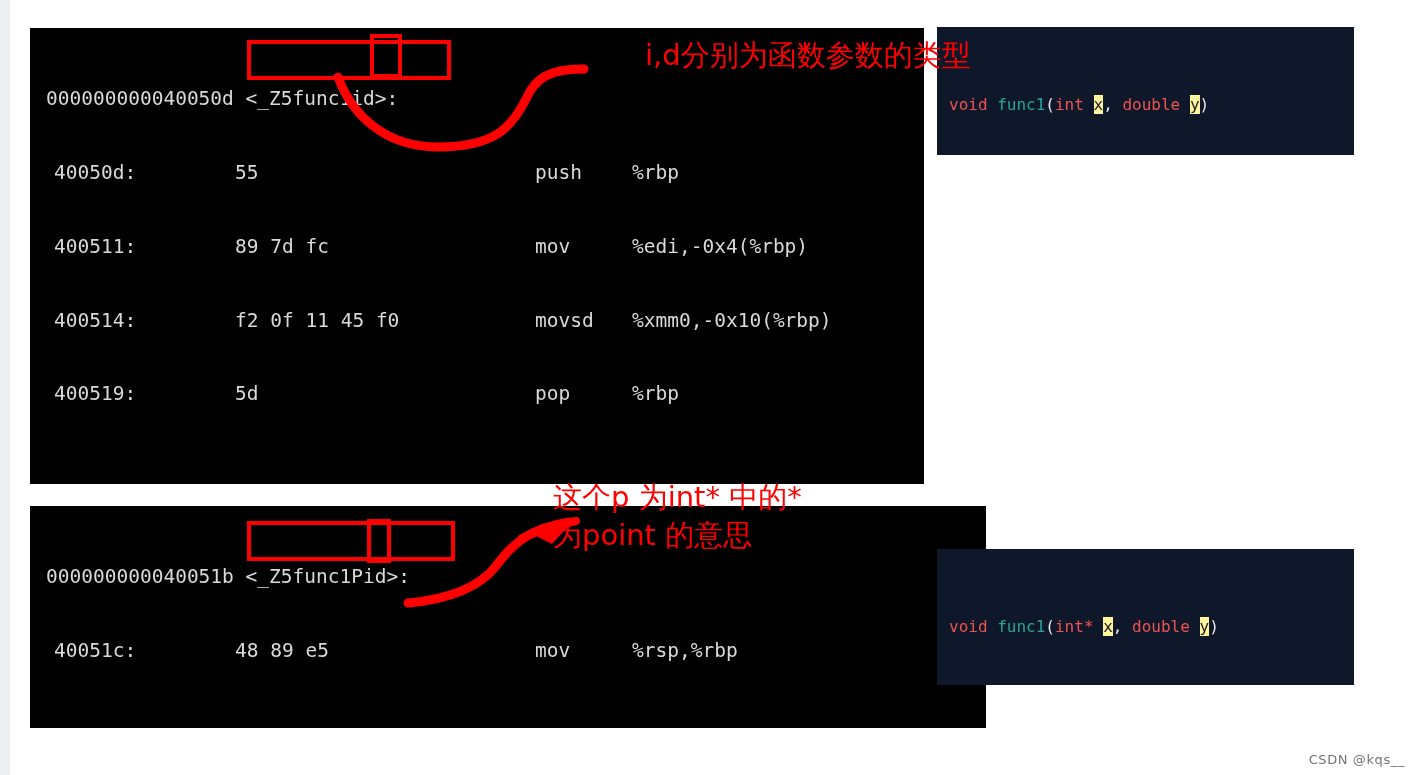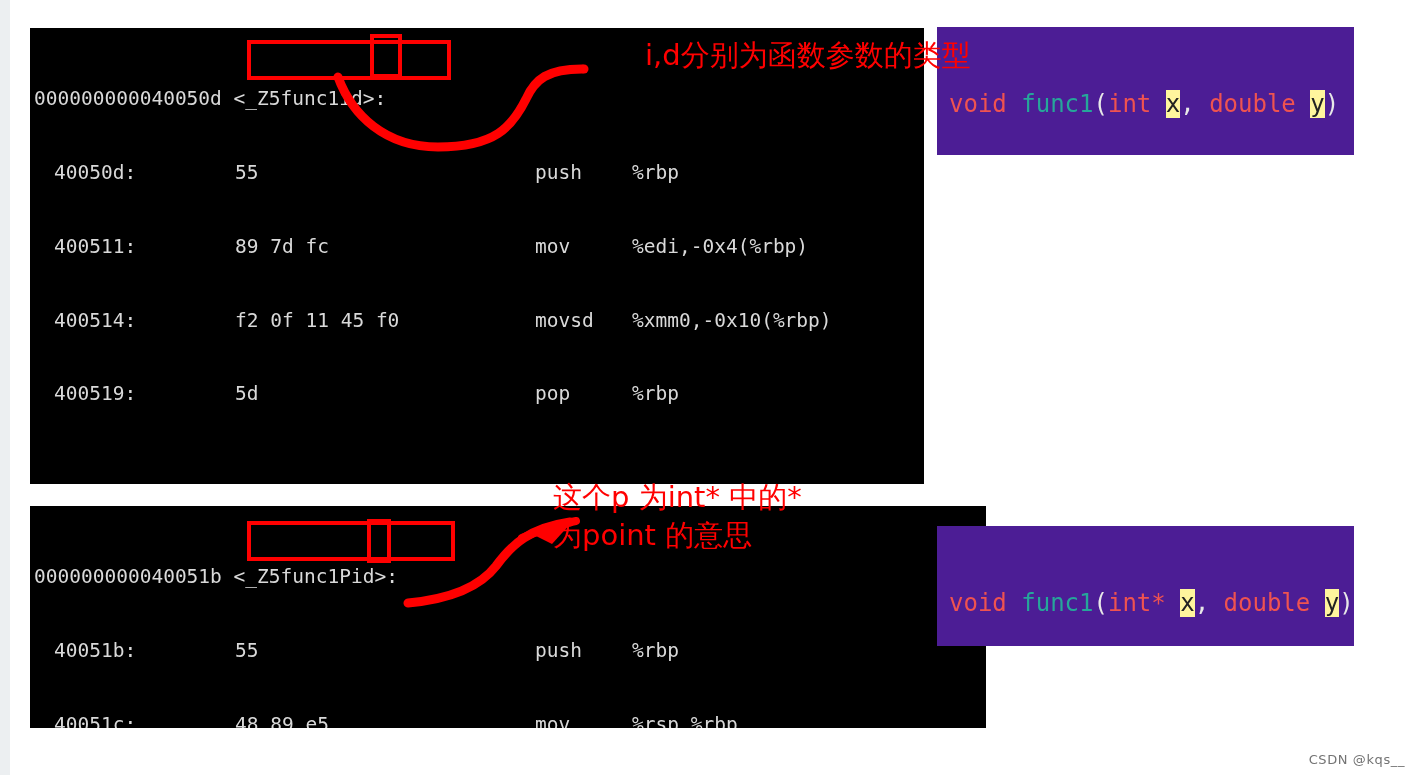--- a/index.html
+++ b/index.html
@@ -40,38 +40,38 @@
     width: 894px; height: 446px;
     padding: 10px 0 0 0;
   }
   #terminal-bottom {
     left: 30px; top: 506px;
     width: 956px; height: 212px;
     padding: 10px 0 0 0;
   }
   .term-line { height: 24.6px; position: relative; }
 
-  .col-sym   { display: inline-block; padding-left: 4px; }
+  .col-sym   { display: inline-block; padding-left: 16px; }
   .col-addr  { display: inline-block; width: 205px; text-indent: 24px; }
   .col-bytes { display: inline-block; width: 300px; }
   .col-mnem  { display: inline-block; width: 97px; }
   .col-ops   { display: inline-block; }
 
   
   .editor {
     position: absolute;
-    background: #4c1d95;
+    background: #0f172a;
     font-family: "DejaVu Sans Mono", "Liberation Mono", monospace;
-    font-size: 24px;
+    font-size: 16px;
     line-height: 31px;
     white-space: pre;
     overflow: hidden;
   }
   #editor-top    { left: 937px; top: 27px;  width: 417px; height: 128px; }
-  #editor-bottom { left: 937px; top: 526px; width: 417px; height: 120px; }
+  #editor-bottom { left: 937px; top: 549px; width: 417px; height: 136px; }
 
   .code-line { height: 31px; padding-left: 12px; box-sizing: border-box; }
 
   .tok-kw    { color: #ef5350; }
   .tok-fn    { color: #26a69a; }
   .tok-punct { color: #e8e8e8; }
   .tok-var   { background: #fff59d; color: #222222; }
 
   
   .anno-text {
@@ -134,21 +134,20 @@
   
   
   
   
   
   
 </div>
 
 <div class="terminal" id="terminal-bottom">
   <div class="term-line"><span class="col-sym">000000000040051b</span> <span>&lt;_Z5func1Pid&gt;:</span></div>
-  <div class="term-line"><span class="col-addr">40051b:</span><span class="col-bytes">55</span><span class="col-mnem">push</span><span class="col-ops">%rbp</span></div>
   <div class="term-line"><span class="col-addr">40051c:</span><span class="col-bytes">48 89 e5</span><span class="col-mnem">mov</span><span class="col-ops">%rsp,%rbp</span></div>
   
   
   
   
 </div>
 
 <div class="editor" id="editor-top">
   <div class="code-line"><span class="tok-kw">void</span> <span class="tok-fn">func1</span><span class="tok-punct">(</span><span class="tok-kw">int</span> <span class="tok-var">x</span><span class="tok-punct">, </span><span class="tok-kw">double</span> <span class="tok-var">y</span><span class="tok-punct">)</span></div>
   

